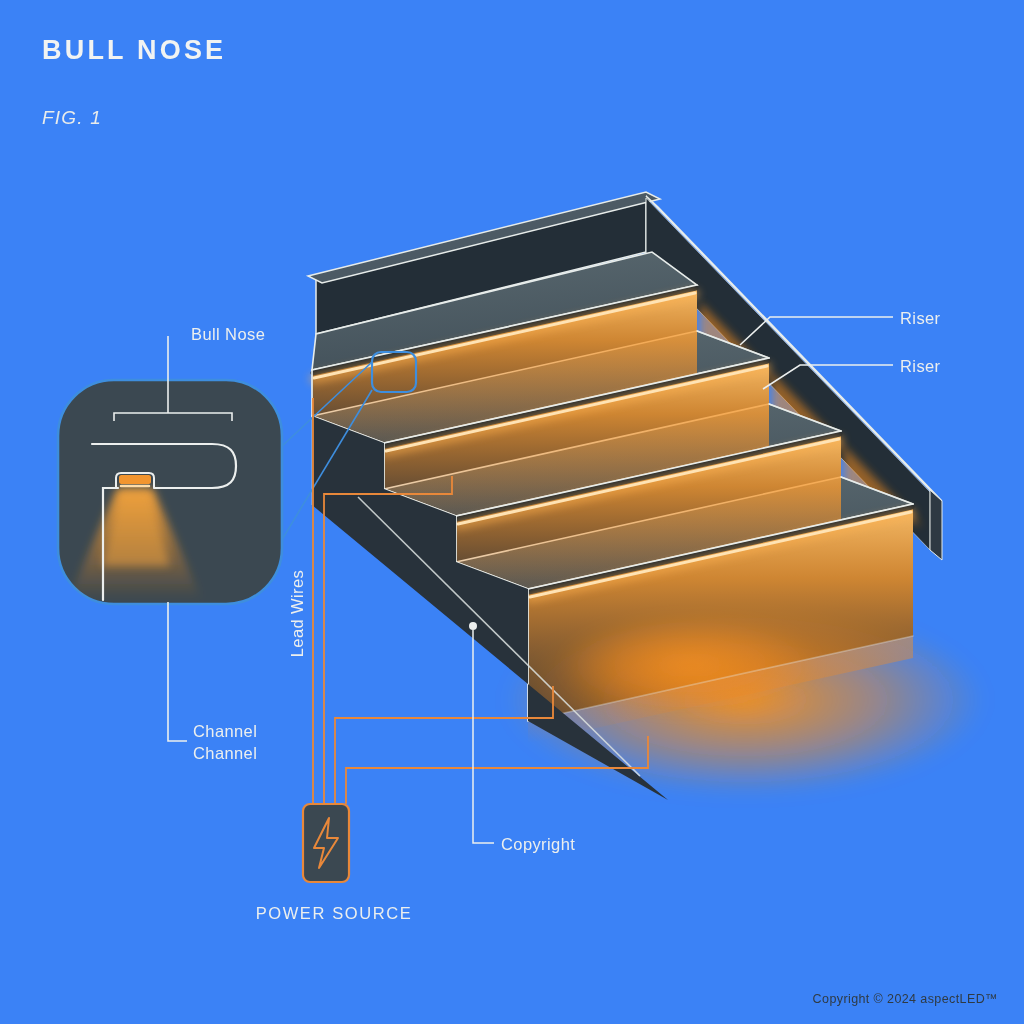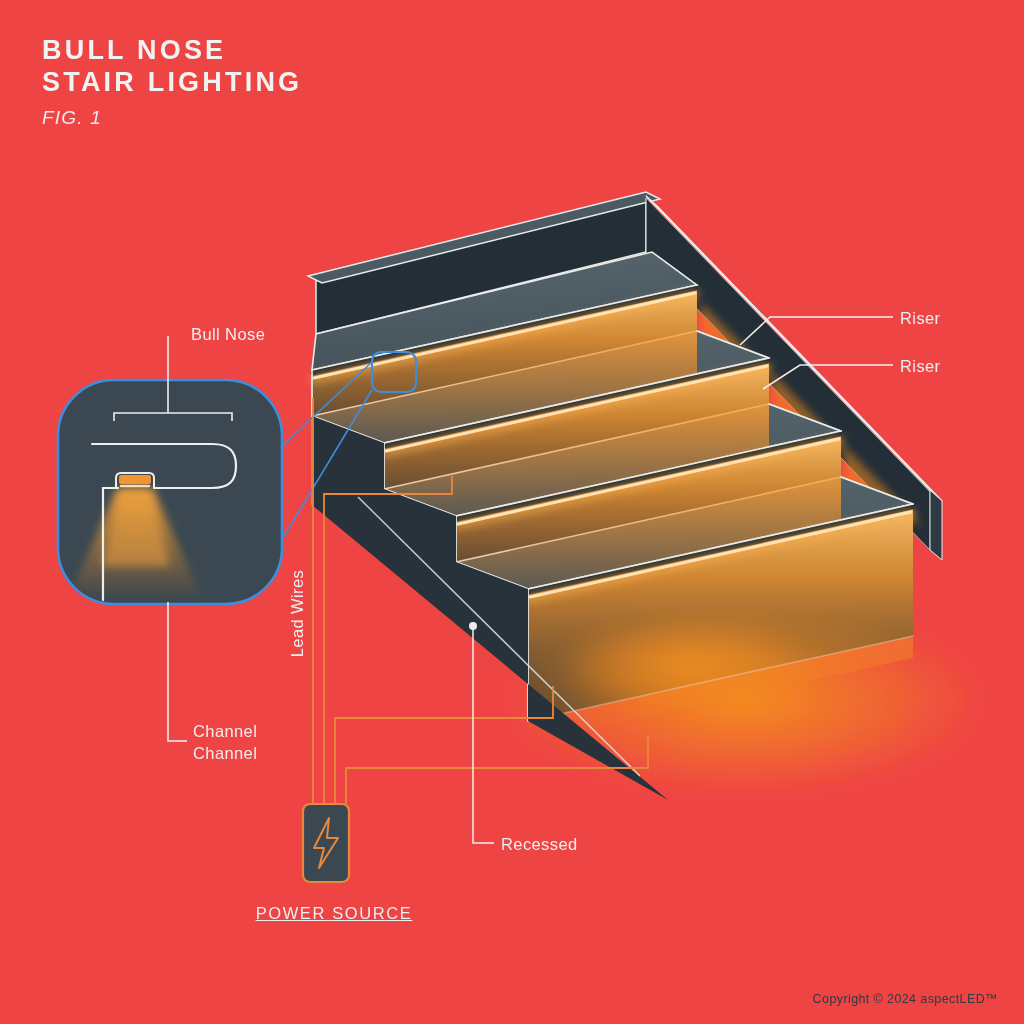--- a/index.html
+++ b/index.html
@@ -1,25 +1,25 @@
 <!DOCTYPE html>
 <html><head>
 <meta charset="utf-8">
 <style>
   html,body{margin:0;padding:0;background:#3B4851;}
-  .stage{position:relative;width:1024px;height:1024px;background:#ef4444;overflow:hidden;
+  .stage{position:relative;width:1024px;height:1024px;background:#3b82f6;overflow:hidden;
          font-family:"Liberation Sans",sans-serif;}
   .stage svg{position:absolute;left:0;top:0;}
   .lbl{position:absolute;color:#ECEFEE;font-size:16.5px;letter-spacing:.4px;white-space:nowrap;}
   .title{position:absolute;left:42px;top:34px;color:#F1F3F2;font-weight:bold;font-size:27px;
          letter-spacing:3.2px;line-height:1.2;}
   .fig{position:absolute;left:42px;top:107px;color:#E9ECEB;font-style:italic;font-size:19px;letter-spacing:1.2px;}
   .wrap2{white-space:normal;width:92px;line-height:1.35;}
   .vert{left:227px;top:604px;width:140px;text-align:center;transform:rotate(-90deg);}
-  .caps{letter-spacing:1.6px;text-decoration:underline;}
+  .caps{letter-spacing:1.6px;}
   .copyright{position:absolute;right:26px;bottom:18px;font-size:12.5px;color:#2F3A43;letter-spacing:.4px;}
 </style>
 </head>
 <body>
 
 <div class="stage">
 
 <svg width="1024" height="1024" viewBox="0 0 1024 1024">
   <defs>
     <linearGradient id="gTread" x1="0" y1="0" x2="0.25" y2="1">
@@ -178,27 +178,26 @@
   <g stroke="#ECEFEE" stroke-width="1.5" fill="none">
     <path d="M 893 317 H 770 L 740 345"></path>
     <path d="M 893 365 H 800 L 763 389"></path>
     <path d="M 473 630 V 843 H 494"></path>
   </g>
   <circle cx="473" cy="626" r="4" fill="#ECEFEE"></circle>
 </svg>
 
 <div class="title">
   <div>BULL NOSE</div>
-  <div>STAIR LIGHTING</div>
 </div>
 <div class="fig">FIG. 1</div>
 
 <div class="lbl" style="left:191px;top:325px;">Bull Nose</div>
 <div class="lbl wrap2" style="left:193px;top:720px;">Channel Channel</div>
 <div class="lbl vert">Lead Wires</div>
 <div class="lbl caps" style="left:254px;top:904px;width:160px;text-align:center;">POWER SOURCE</div>
-<div class="lbl" style="left:501px;top:835px;">Recessed</div>
+<div class="lbl" style="left:501px;top:835px;">Copyright</div>
 <div class="lbl" style="left:900px;top:309px;">Riser</div>
 <div class="lbl" style="left:900px;top:357px;">Riser</div>
 
 <div class="copyright">Copyright © 2024 aspectLED™</div>
 
 </div>
 
 </body></html>

